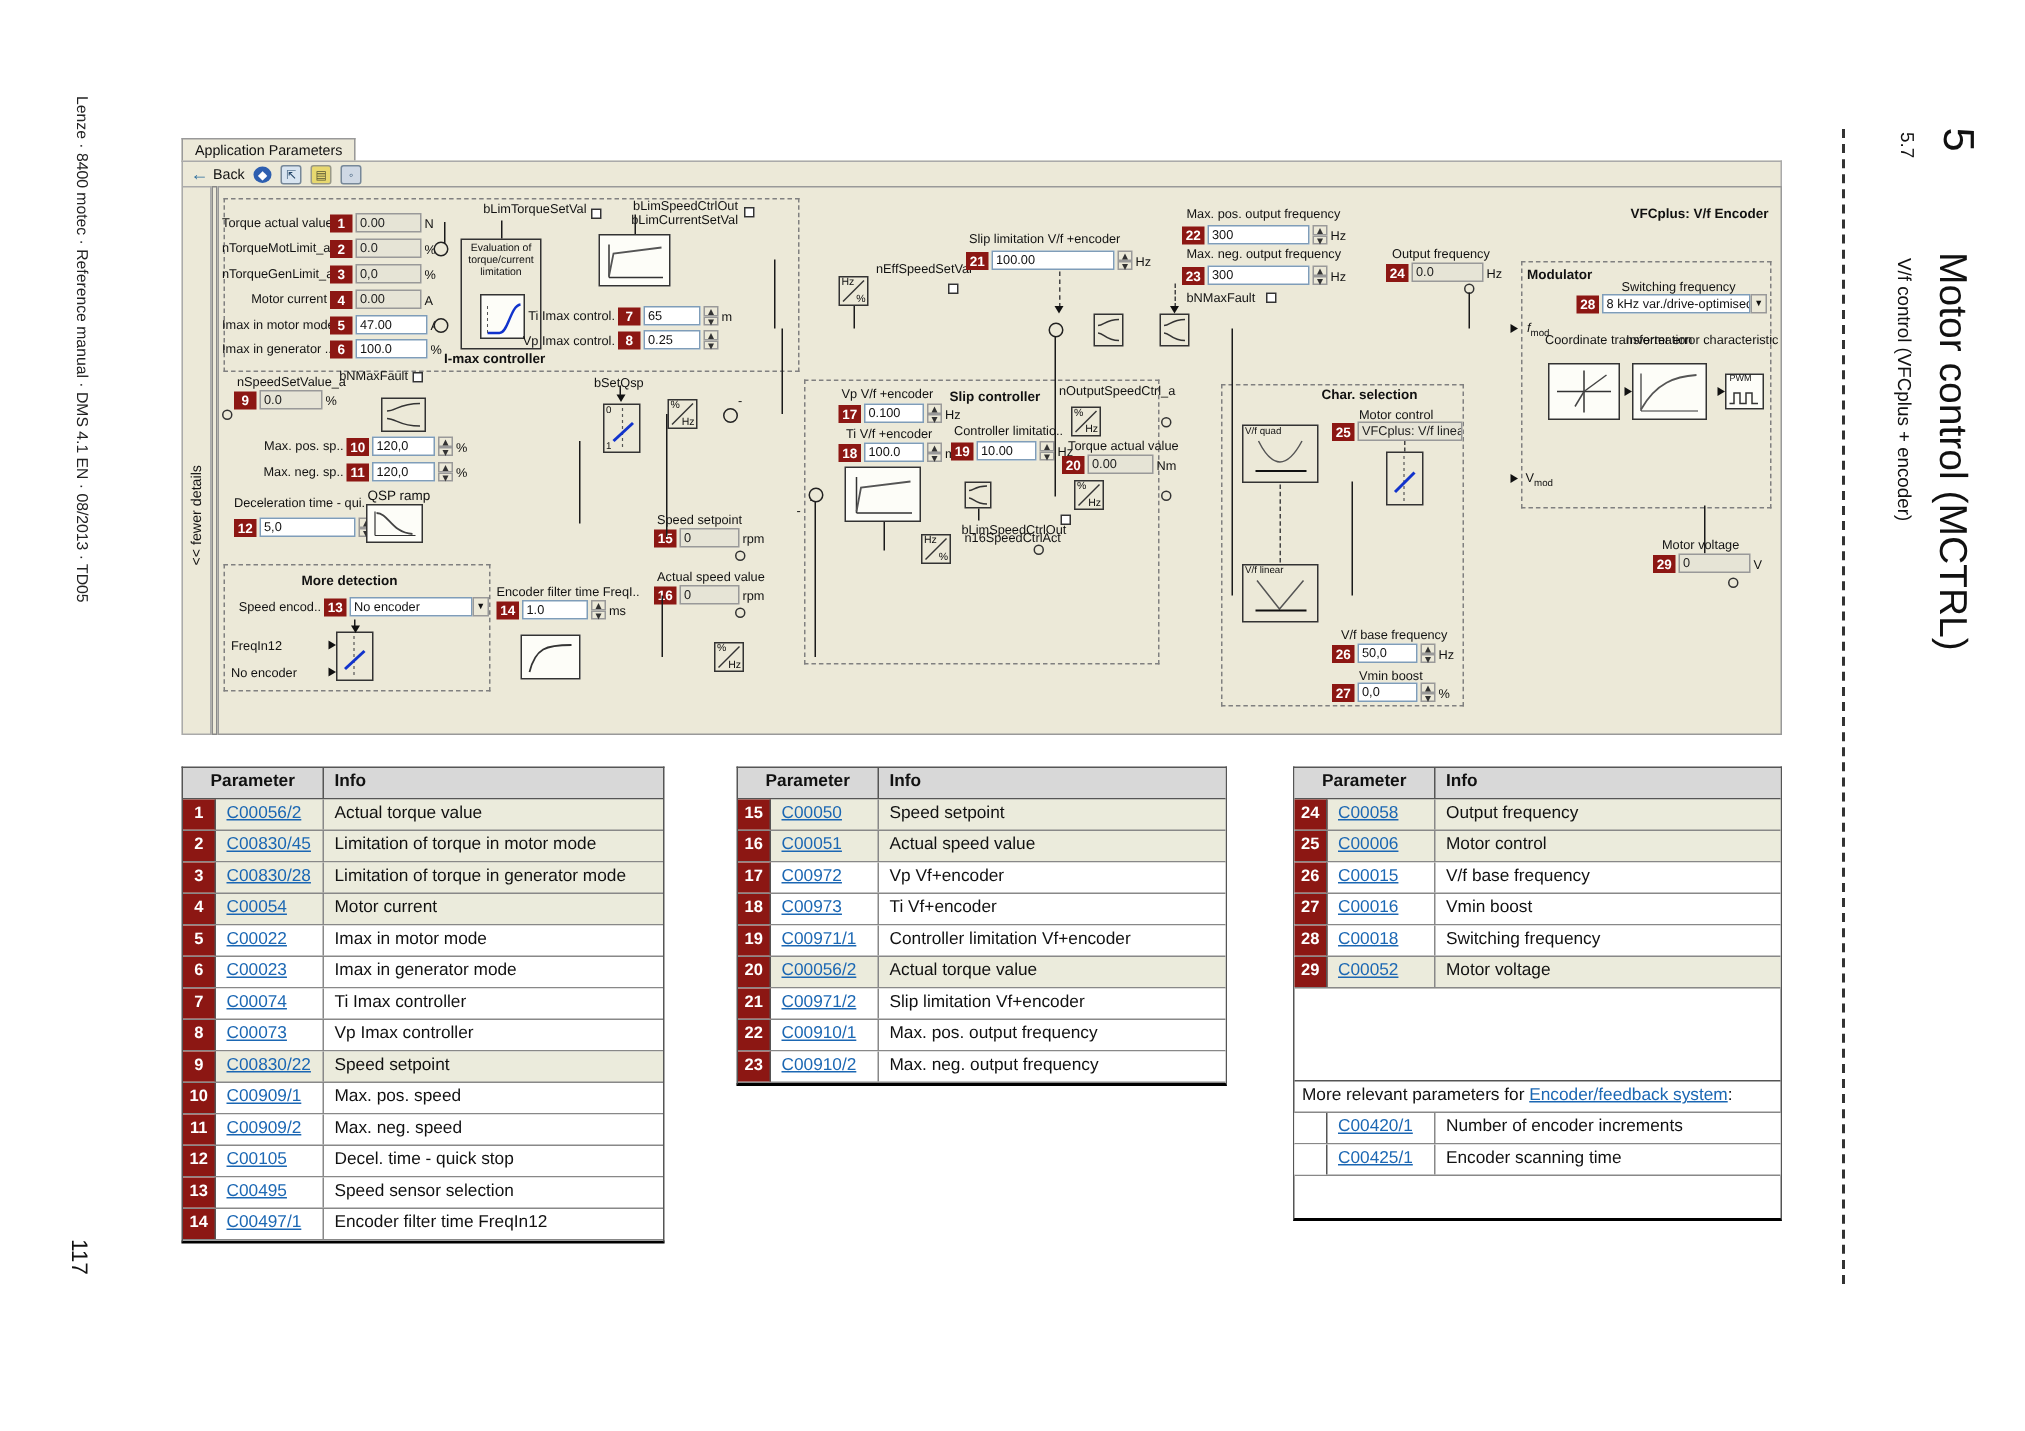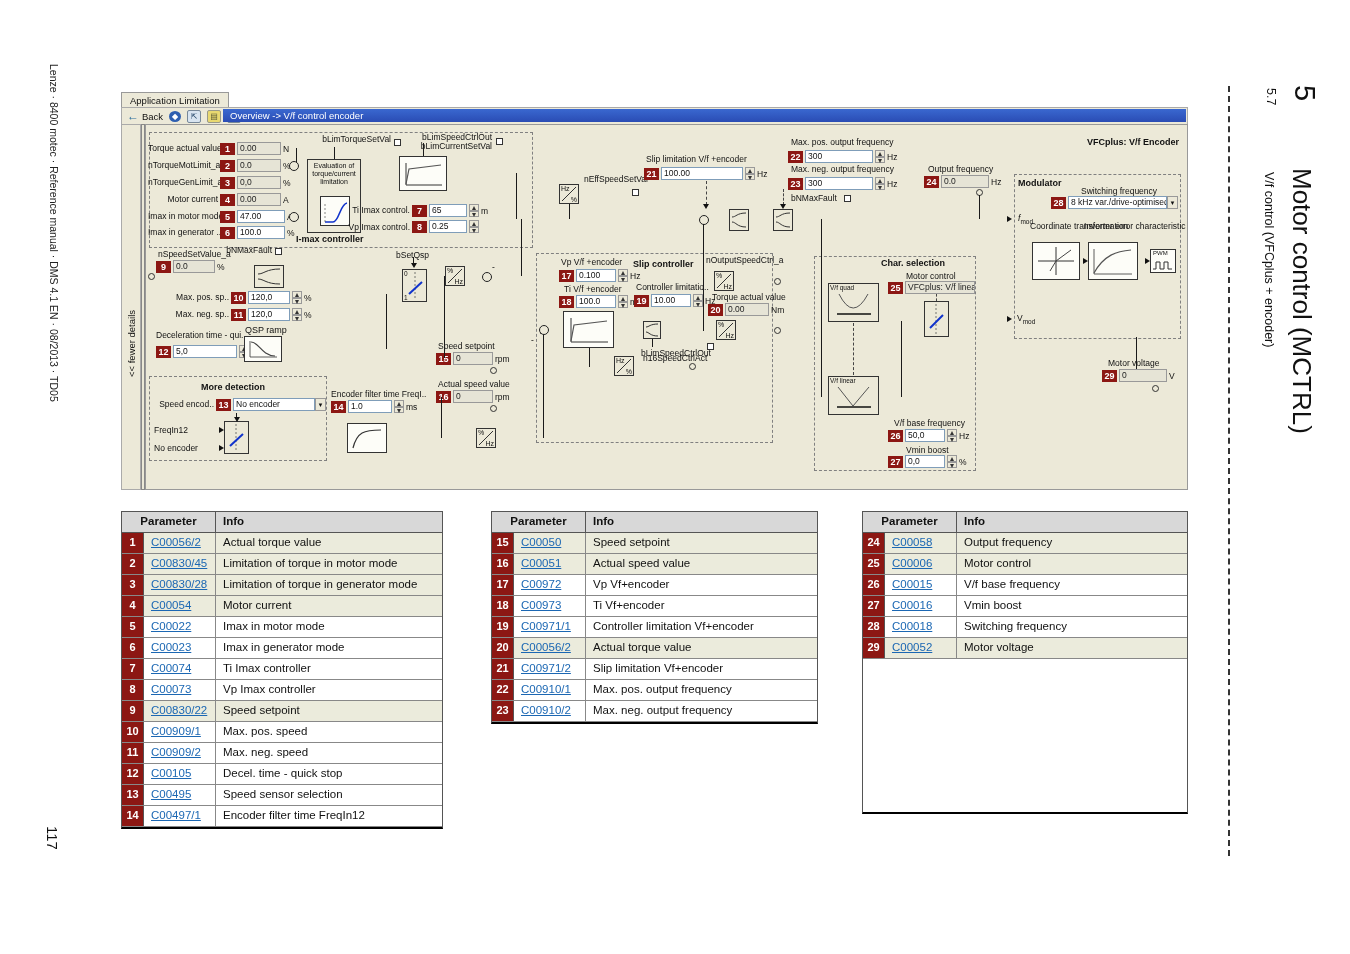--- a/index.html
+++ b/index.html
@@ -76,32 +76,31 @@
 <div class="page">
 
   <div class="abs vtext" style="left:48px;top:64px;font-size:10.5px;color:#222">Lenze · 8400 motec · Reference manual · DMS 4.1 EN · 08/2013 · TD05</div>
   <div class="abs vtext" style="left:44px;top:826px;font-size:15px">117</div>
   <div class="abs" style="left:1228px;top:86px;height:770px;width:0;border-left:2px dashed #333"></div>
   <div class="abs vtext" style="left:1288px;top:85px;font-size:29px">5</div>
   <div class="abs vtext" style="left:1286px;top:168px;font-size:26px">Motor control (MCTRL)</div>
   <div class="abs vtext" style="left:1264px;top:88px;font-size:12.5px">5.7</div>
   <div class="abs vtext" style="left:1262px;top:172px;font-size:12.5px">V/f control (VFCplus + encoder)</div>
 
-  <div class="tab">Application Limitation</div>
+  <div class="tab">Application Parameters</div>
   <div class="toolbar">
     <span class="backbtn">
         <span class="backarrow">←</span>
         <span>Back</span>
       </span>
     <span class="ticon" style="background:#2e5fb0;color:#fff;border-radius:50%">◆</span>
     <span class="ticon" style="background:#d8e4f0;border:1px solid #789;color:#246">⇱</span>
     <span class="ticon" style="background:#e8d870;border:1px solid #998;color:#553">▤</span>
     <span class="ticon" style="background:#cfd8e4;border:1px solid #789;color:#246">◦</span>
   </div>
-  <div class="bluebar">Overview -&gt; V/f control encoder</div>
   <div class="leftstrip">
     <span class="vtext-up abs" style="left:4px;top:185px;font-size:9.5px">&lt;&lt; fewer details</span>
   </div>
   <div class="paneledge"></div>
 
   <div class="diagram">
     <div class="bt" style="right:8px;top:12px">VFCplus: V/f Encoder</div>
 
     <div class="dbox" style="left:3px;top:7px;width:382px;height:114px"></div>
     <div class="lb r" style="left:2px;top:19px;width:70px">Torque actual value</div>
@@ -816,22 +815,33 @@
         </div>
 
         <div class="trow shaded">
           <span class="td-n">29</span>
           <span class="td-p"><a class="plink">C00052</a></span>
           <span class="td-i">Motor voltage</span>
         </div>
 
     </div>
     <div class="tspacer"></div>
+    <div class="more"><span>More relevant parameters for </span><a class="plink">Encoder/feedback system</a><span>:</span></div>
     <div>
 
 
-
+        <div class="trow">
+          <span class="td-n empty"></span>
+          <span class="td-p"><a class="plink">C00420/1</a></span>
+          <span class="td-i">Number of encoder increments</span>
+        </div>
+
+        <div class="trow">
+          <span class="td-n empty"></span>
+          <span class="td-p"><a class="plink">C00425/1</a></span>
+          <span class="td-i">Encoder scanning time</span>
+        </div>
 
 
     </div>
   </div>
 
 </div>
 
 </body></html>

